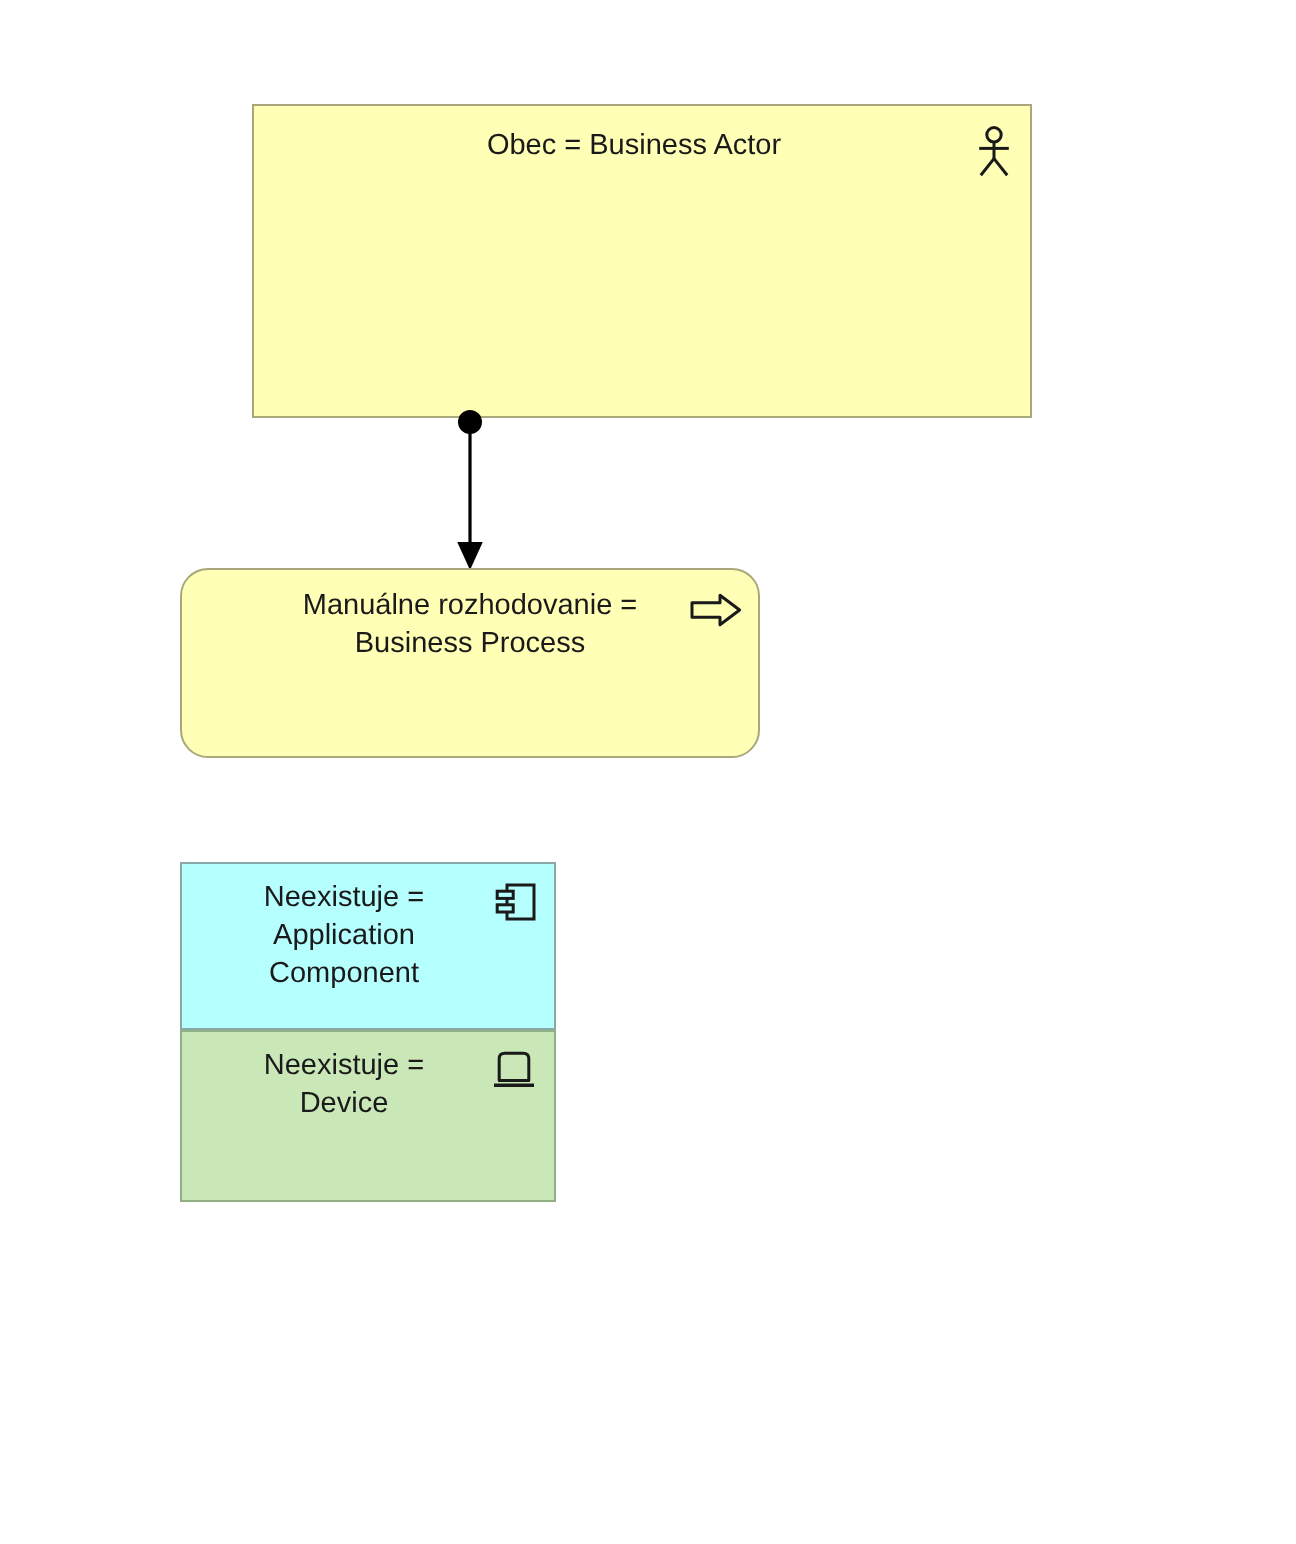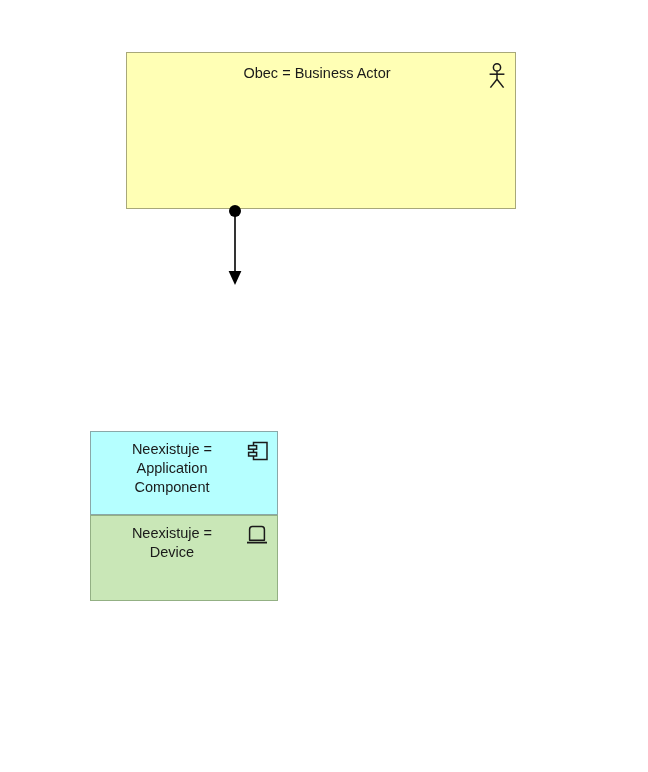--- a/index.html
+++ b/index.html
@@ -159,20 +159,27 @@
       <line x1="10" y1="16.3" x2="16.6" y2="24.6" stroke="#1a1a1a" stroke-width="1.5"></line>
     </svg>
   </div>
 
   <svg id="assignment-rel" viewBox="0 0 34 86">
     <line x1="17" y1="8" x2="17" y2="72" stroke="#000000" stroke-width="1.6"></line>
     <circle cx="17" cy="8" r="6" fill="#000000"></circle>
     <polygon points="17,82 10.6,68 23.4,68" fill="#000000"></polygon>
   </svg>
 
+  <div class="node" id="process-node">
+    <span class="node-label">Manuálne rozhodovanie  =
+Business Process</span>
+    <svg class="node-icon" id="process-icon" viewBox="0 0 26 18">
+      <polygon points="1,5.4 15,5.4 15,1.6 24.8,9 15,16.4 15,12.6 1,12.6" fill="none" stroke="#1a1a1a" stroke-width="1.5" stroke-linejoin="round"></polygon>
+    </svg>
+  </div>
 
   <div class="node" id="appcomp-node">
     <span class="node-label">Neexistuje =
 Application
 Component</span>
     <svg class="node-icon" id="appcomp-icon" viewBox="0 0 22 22">
       <rect x="6.5" y="2.5" width="13.5" height="17" fill="none" stroke="#1a1a1a" stroke-width="1.5"></rect>
       <rect x="1.6" y="5.6" width="8" height="3.6" fill="#b5ffff" stroke="#1a1a1a" stroke-width="1.5"></rect>
       <rect x="1.6" y="12.4" width="8" height="3.6" fill="#b5ffff" stroke="#1a1a1a" stroke-width="1.5"></rect>
     </svg>

